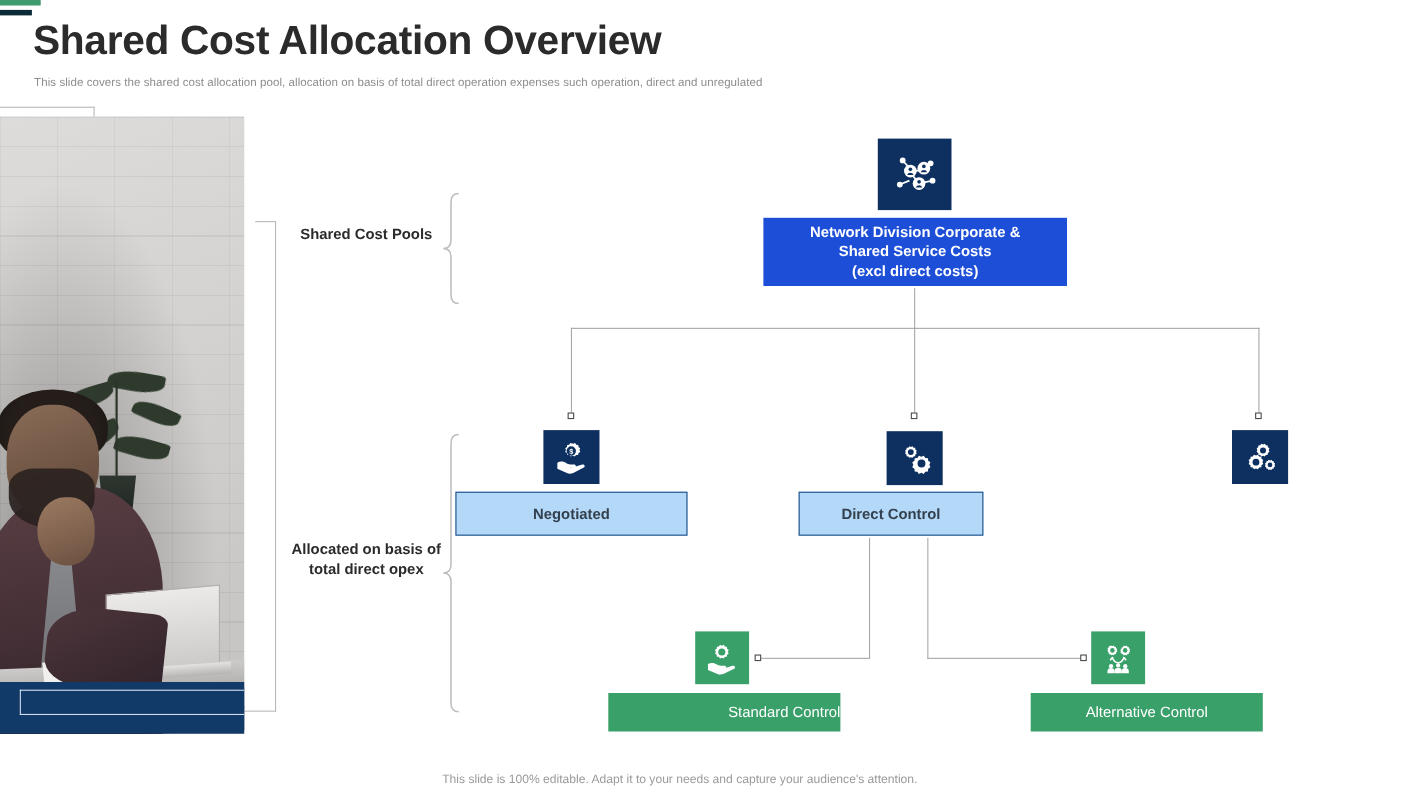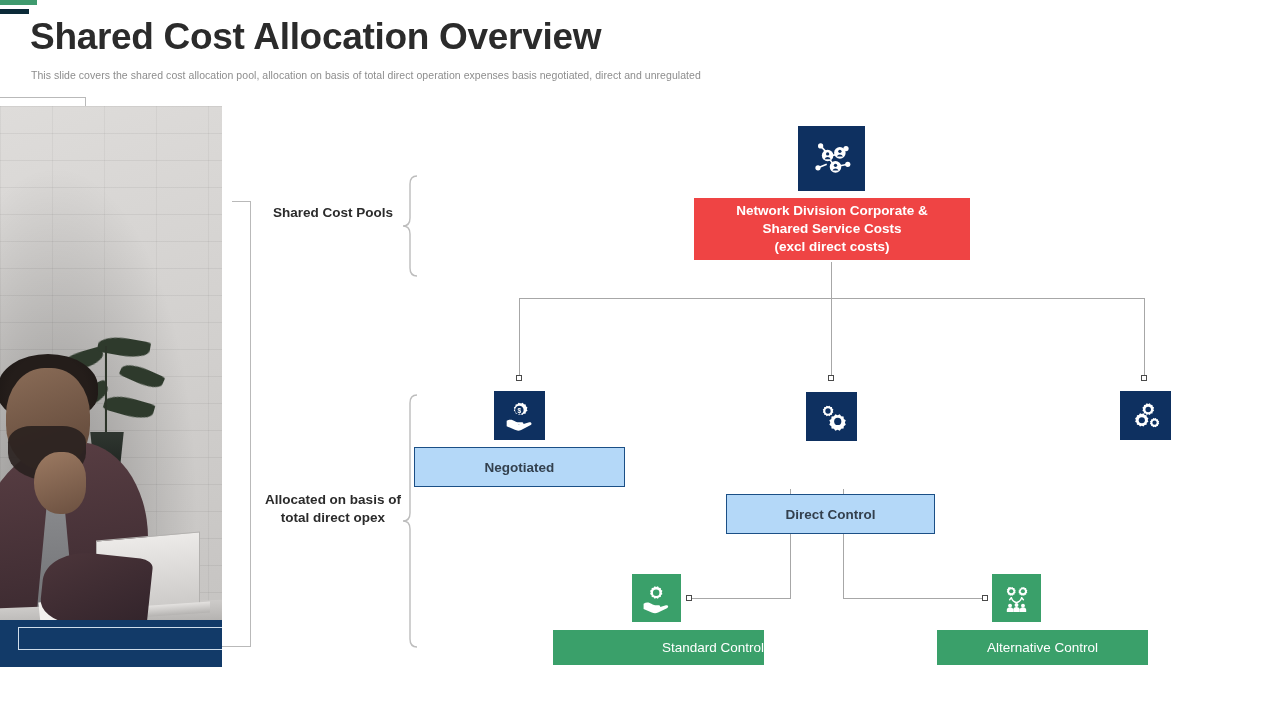--- a/index.html
+++ b/index.html
@@ -187,21 +187,21 @@
     position: absolute; display: flex; align-items: center; justify-content: center;
   }
   .tile-navy { background: #0e3060; }
   .tile-green { background: #3aa06a; }
 
   .node-box {
     position: absolute; display: flex; align-items: center; justify-content: center;
     text-align: center;
   }
   .node-navy {
-    background: #ef4444; color: #ffffff;
+    background: #1d4ed8; color: #ffffff;
     font-size: 13.5px; font-weight: bold; line-height: 1.33;
   }
   .node-blue {
     background: #b4d8f8; border: 1.4px solid #1b4f86; color: #33404e;
     font-size: 13.5px; font-weight: bold;
   }
   .node-green {
     background: #3aa06a; color: #ffffff;
     font-size: 13.5px; font-weight: normal;
   }
@@ -228,21 +228,21 @@
 </style>
 </head>
 <body>
 
 <div id="slide">
 
   <div class="deco-bar-green"></div>
   <div class="deco-bar-navy"></div>
 
   <div class="page-title">Shared Cost Allocation Overview</div>
-  <div class="page-subtitle">This slide covers the shared cost allocation pool, allocation on basis of total direct operation expenses basis negotiated, direct and unregulated</div>
+  <div class="page-subtitle">This slide covers the shared cost allocation pool, allocation on basis of total direct operation expenses such operation, direct and unregulated</div>
 
   <div class="photo-frame-top"></div>
   <div class="photo-frame-top-tick"></div>
   <div class="photo-frame-right-top"></div>
   <div class="photo-frame-right"></div>
   <div class="photo-frame-right-bot"></div>
 
   <div class="photo">
     <div class="wall"></div>
     <div class="wall-shade"></div>
@@ -361,21 +361,21 @@
   <div class="icon-tile tile-navy" style="left:806px;top:392px;width:51px;height:49px;">
     <svg width="32" height="32" viewBox="0 0 48 48">
       <g fill="#ffffff">
         <path d="M16 7l2.2.9 2.1-.9 1.4 1.9 2.3.2.2 2.3 1.9 1.4-.9 2.1.9 2.1-1.9 1.4-.2 2.3-2.3.2-1.4 1.9-2.1-.9-2.2.9-1.4-1.9-2.3-.2-.2-2.3-1.9-1.4.9-2.1-.9-2.1 1.9-1.4.2-2.3 2.3-.2z"></path>
         <circle cx="18" cy="15" r="4" fill="#0e3060"></circle>
         <path d="M29 20l3.4 1.4 3.3-1.4 2.1 3 3.6.3.3 3.6 3 2.1-1.4 3.3 1.4 3.4-3 2.1-.3 3.6-3.6.3-2.1 3-3.3-1.4-3.4 1.4-2.1-3-3.6-.3-.3-3.6-3-2.1 1.4-3.4-1.4-3.3 3-2.1.3-3.6 3.6-.3z"></path>
         <circle cx="32.6" cy="30.6" r="5.4" fill="#0e3060"></circle>
       </g>
     </svg>
   </div>
-  <div class="node-box node-blue" style="left:726px;top:447px;width:209px;height:40px;margin-top:47px;">
+  <div class="node-box node-blue" style="left:726px;top:447px;width:168px;height:40px;">
     <span>Direct Control</span>
   </div>
 
   <div class="icon-tile tile-navy" style="left:1120px;top:391px;width:51px;height:49px;">
     <svg width="32" height="32" viewBox="0 0 48 48">
       <g fill="#ffffff">
         <path d="M25 5l2.4 1 2.3-1 1.5 2.1 2.5.3.3 2.5 2.1 1.5-1 2.3 1 2.4-2.1 1.5-.3 2.5-2.5.3-1.5 2.1-2.3-1-2.4 1-1.5-2.1-2.5-.3-.3-2.5-2.1-1.5 1-2.4-1-2.3 2.1-1.5.3-2.5 2.5-.3z"></path>
         <circle cx="27.3" cy="14.2" r="4.1" fill="#0e3060"></circle>
         <path d="M15 20l2.7 1.1 2.6-1.1 1.7 2.4 2.9.3.3 2.9 2.4 1.7-1.1 2.6 1.1 2.7-2.4 1.7-.3 2.9-2.9.3-1.7 2.4-2.6-1.1-2.7 1.1-1.7-2.4-2.9-.3-.3-2.9-2.4-1.7 1.1-2.7-1.1-2.6 2.4-1.7.3-2.9 2.9-.3z"></path>
         <circle cx="17.7" cy="30.3" r="4.6" fill="#0e3060"></circle>
@@ -415,15 +415,16 @@
           <circle cx="34" cy="35" r="3"></circle>
             <path d="M29 45v-3.4c0-2.4 2.2-4 5-4s5 1.6 5 4V45z"></path>
         </g>
       </g>
     </svg>
   </div>
   <div class="node-box node-green" style="left:913px;top:630px;width:211px;height:35px;margin-left:24px;">
     <span>Alternative Control</span>
   </div>
 
+  <div class="footer-note">This slide is 100% editable. Adapt it to your needs and capture your audience's attention.</div>
   <div class="page-badge">29</div>
 
 </div>
 
 </body></html>

